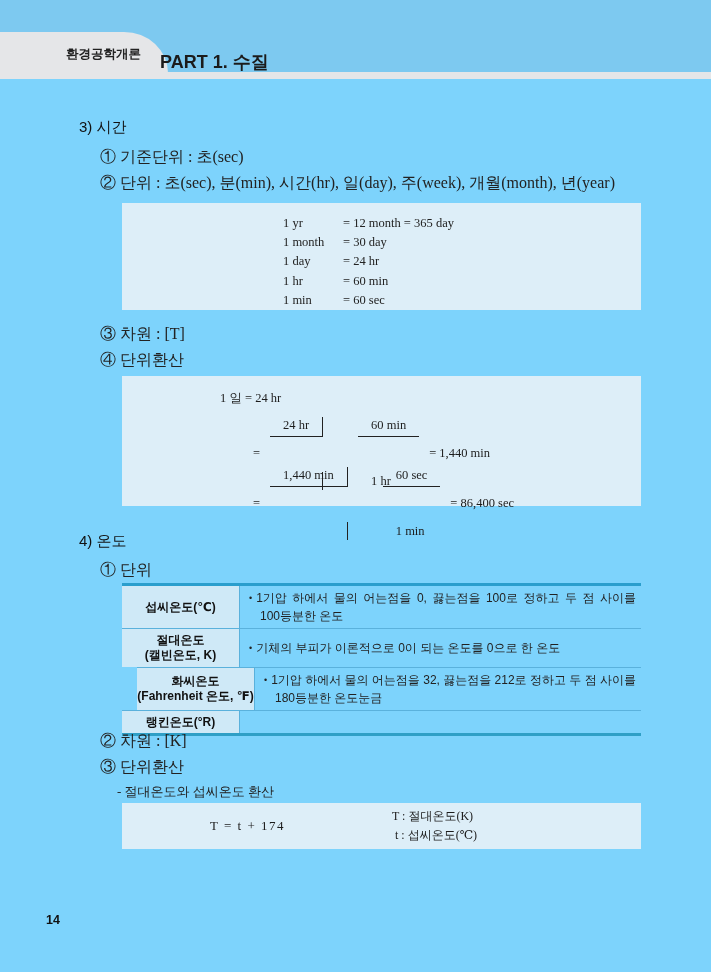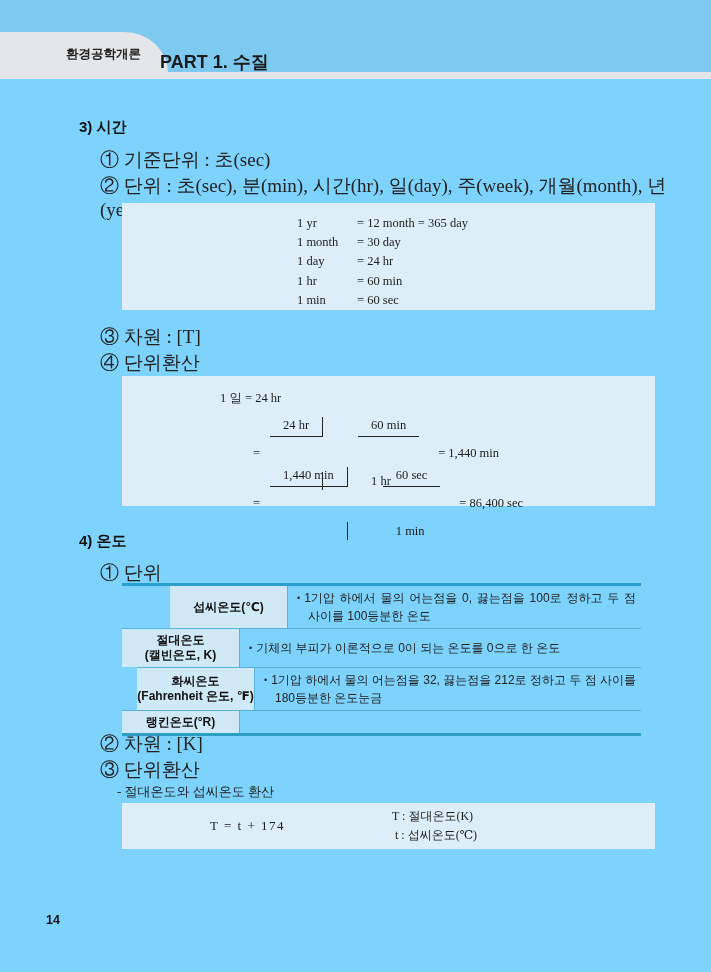--- a/index.html
+++ b/index.html
@@ -9,53 +9,53 @@
   .hdr-blue{position:absolute;top:0;left:0;width:711px;height:72px;background:#7dc9f0;}
   .hdr-strip{position:absolute;top:72px;left:0;width:711px;height:7px;background:#e5e6e8;}
   .hdr-tab{position:absolute;top:32px;left:0;width:168px;height:41px;background:#e5e6e8;
            border-top-right-radius:44px 41px;}
   .book-title{position:absolute;top:46px;left:66px;font-family:"Liberation Sans","DejaVu Sans",sans-serif;
               font-weight:bold;font-size:12.5px;color:#222;}
   .part-label{position:absolute;top:50px;left:160px;font-family:"Liberation Sans","DejaVu Sans",sans-serif;
               font-weight:bold;font-size:18px;color:#1b1b1b;}
   
   .sec-h{position:absolute;font-family:"Liberation Sans","DejaVu Sans",sans-serif;
-         font-weight:bold;font-size:15px;color:#111;}
+         font-weight:normal;font-size:15px;color:#111;}
   .h-time{left:79px;top:118px;}
   .h-temp{left:79px;top:532px;}
-  .item{position:absolute;left:100px;font-size:19px;color:#222;}
+  .item{position:absolute;left:100px;font-size:16px;color:#222;}
   .t-item1{top:147px;} .t-item2{top:173px;}
   .t-item3{top:324px;} .t-item4{top:350px;}
   .k-item1{top:731px;} .k-item2{top:757px;}
   .k-sub{position:absolute;left:117px;top:783px;font-size:13px;color:#222;}
   
-  .bluebox{position:absolute;left:122px;width:519px;background:#ddeef8;padding-left:14px;}
+  .bluebox{position:absolute;left:122px;width:519px;background:#ddeef8;}
   .box1{top:203px;height:107px;}
   .box2{top:376px;height:130px;font-size:12.5px;}
   .box3{top:803px;height:46px;}
   .box1-inner{margin:11px 0 0 161px;font-size:12.5px;line-height:19.2px;color:#222;}
   .conv-line{display:flex;}
   .conv-unit{display:inline-block;width:60px;}
   
   .calc-line1{position:absolute;left:98px;top:14px;}
   .calc-step{position:absolute;display:flex;align-items:center;}
   .step1{left:131px;top:41px;}
   .step2{left:131px;top:91px;}
   .dimtable{display:grid;grid-template-columns:auto auto;text-align:left;margin:0 10px;gap:35px;}
   .dt-nl{border-bottom:1.5px solid #222;border-right:1.5px solid #222;padding:1px 13px 3px;}
   .dt-nr{border-bottom:1.5px solid #222;padding:1px 13px 3px;}
   .dt-dl{border-right:1.5px solid #222;}
   .dt-dr{padding:2px 13px 1px;}
-  .step-result{margin-left:9px;}
+  .step-result{}
   
   .temp-table{position:absolute;left:122px;top:583px;width:519px;
               border-top:3px solid #2a9ecd;border-bottom:3px solid #2f9fc6;
               font-family:"Liberation Sans","DejaVu Sans",sans-serif;box-sizing:border-box;}
   .tt-row{display:flex;align-items:stretch;border-top:1px solid #5ab1dc;min-height:38px;}
-  .tt-row:first-child{border-top:none;margin-left:48px;}
+  .tt-row:first-child{border-top:none;}
   .tt-row.r3{min-height:39px;margin-left:15px;}
   .tt-row.r4{min-height:22px;}
   .tt-term{width:117px;flex:0 0 117px;background:#cfe9f7;border-right:1px solid #5ab1dc;
            display:flex;flex-direction:column;justify-content:center;align-items:center;
            text-align:center;font-weight:bold;font-size:12px;line-height:15px;color:#111;padding:2px 0;}
   .tt-term span:empty{display:none;}
   .tt-desc{flex:1;display:flex;align-items:center;padding:3px 5px 3px 9px;}
   .tt-desc p{margin:0;font-size:12px;line-height:18px;color:#222;text-align:justify;
              word-break:keep-all;padding-left:11px;text-indent:-11px;}
   .bullet{font-size:9px;vertical-align:1px;margin-right:4px;}

